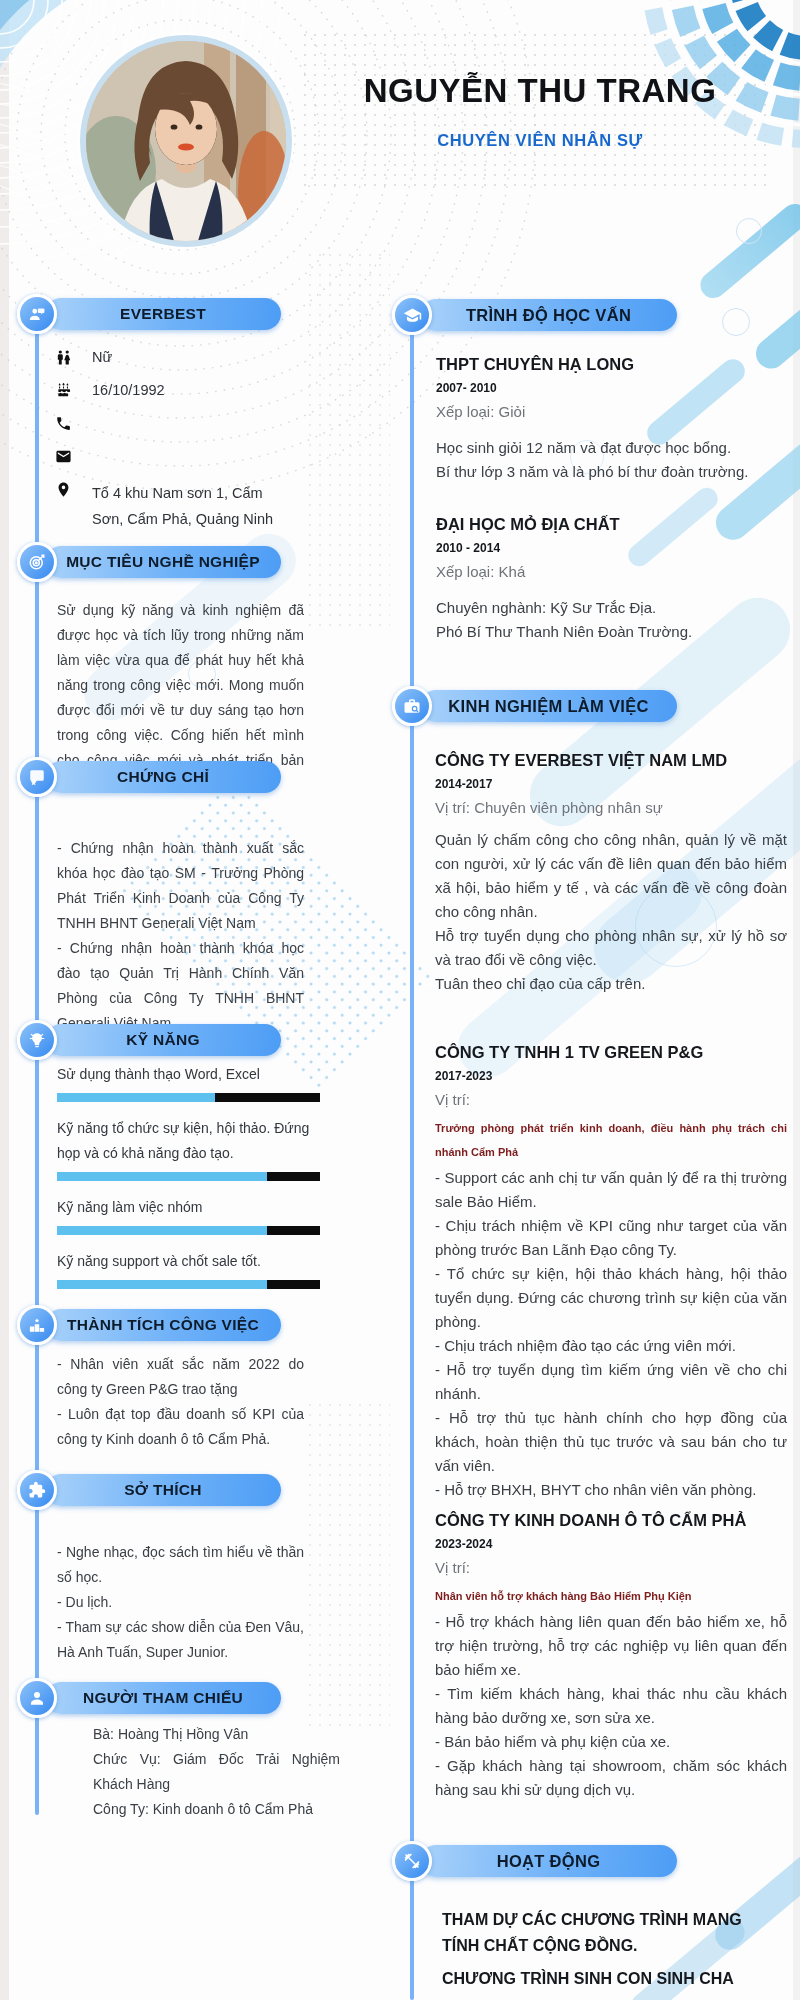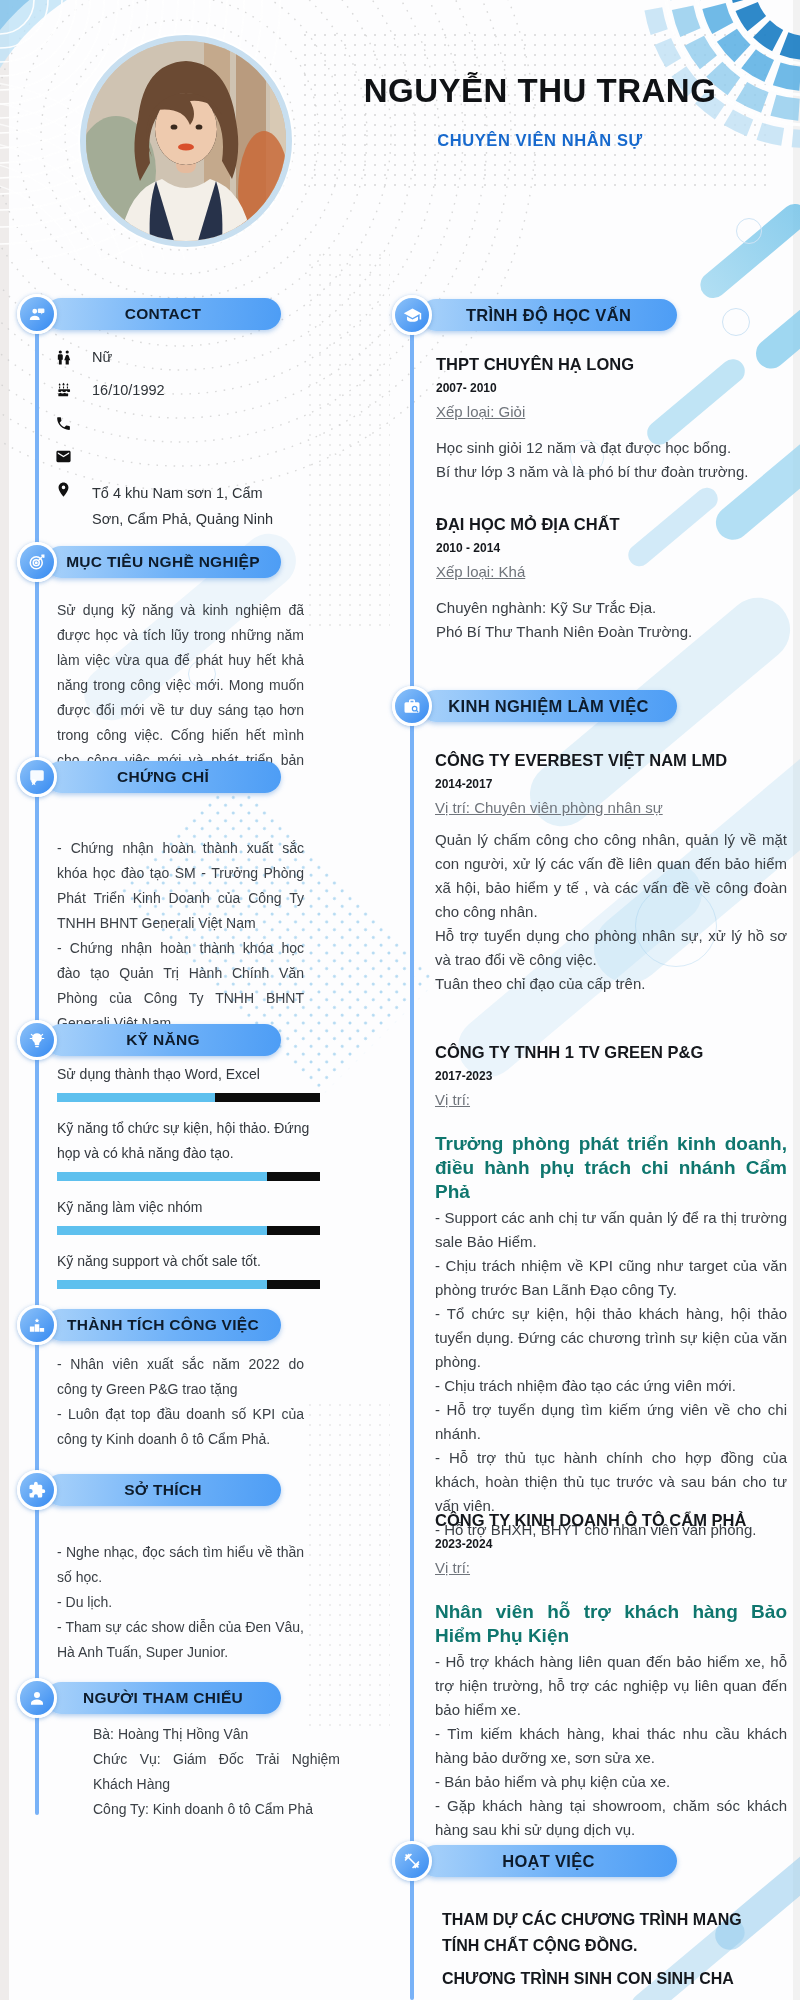--- a/index.html
+++ b/index.html
@@ -46,24 +46,24 @@
   .crow{display:flex;align-items:flex-start;margin-bottom:11px;}
   .cico{width:24px;flex:0 0 24px;padding-top:1px;}
   .clab{font-size:14.5px;color:#2e3338;line-height:19px;padding-left:13px;}
   .crow.addr .clab{line-height:26px;width:205px;}
   .sk-label{font-size:14px;color:#33383e;line-height:25px;}
   .sk-track{height:9px;background:#0c0c0c;margin-top:6px;margin-bottom:14px;}
   .sk-fill{height:9px;background:#5ec0ee;}
   
   .rtitle{font-size:16.5px;font-weight:bold;color:#15181d;line-height:24px;margin:0;}
   .ryears{font-size:12px;font-weight:bold;color:#15181d;line-height:24px;margin:0;}
-  .gray{font-size:15px;color:#6f747b;line-height:24px;margin:0;text-decoration:underline;}
+  .gray{font-size:15px;color:#6f747b;line-height:24px;margin:0;}
   .rbody{font-size:15px;color:#3b4046;line-height:24px;margin:0;text-align:justify;}
-  .rrole{font-size:19px;font-weight:bold;color:#0f766e;line-height:24px;
-         margin:20px 0 2px 0;text-align:justify;}
+  .rrole{font-size:11px;font-weight:bold;color:#7f1d1d;line-height:24px;
+         margin:4px 0 2px 0;text-align:justify;}
   .edu{margin-bottom:28px;}
   .edu .det{margin-top:12px;}
   .actbold{font-size:16px;font-weight:bold;color:#15181d;line-height:26px;margin:7px;}
   .actline{font-size:15px;color:#3b4046;line-height:26px;margin:0;}
 </style>
 </head>
 <body>
 
 <div class="page">
 
@@ -189,21 +189,21 @@
   <div class="abs tline" style="left:410px;top:313px;height:1687px;"></div>
 
   <div class="sec" style="left:17px;top:294px;width:264px;">
     <div class="badge">
       <svg width="18" height="18" viewBox="0 0 24 24" fill="#fff">
           <path d="M9 11.5a3.2 3.2 0 100-6.4 3.2 3.2 0 000 6.4zM2.5 19c0-3 2.9-4.8 6.5-4.8s6.5 1.8 6.5 4.8v1H2.5v-1z"></path>
           <path d="M14.5 4.5h6a1.4 1.4 0 011.4 1.4v3.4a1.4 1.4 0 01-1.4 1.4h-1l-1.8 1.8v-1.8h-3.2a1.4 1.4 0 01-1.4-1.4V5.9a1.4 1.4 0 011.4-1.4z" opacity=".95"></path>
         </svg>
     </div>
     <div class="pill">
-        <span>CONTACT</span>
+        <span>EVERBEST</span>
       </div>
   </div>
   <div class="abs" style="left:55px;top:348px;width:245px;z-index:2;">
     <div class="crow">
       <span class="cico"><svg width="17" height="17" viewBox="0 0 24 24" fill="#111">
             <path d="M5.5 22v-7H4V9.5C4 8.4 4.9 7.5 6 7.5h3c1.1 0 2 .9 2 2V15H9.5v7h-4zM7.5 6.5a2.25 2.25 0 110-4.5 2.25 2.25 0 010 4.5zM15 22v-6h-2l2.2-6.6c.3-.9 1.1-1.4 2.05-1.4s1.75.5 2.05 1.4L21.5 16h-2v6H15zM17.25 6.5a2.25 2.25 0 110-4.5 2.25 2.25 0 010 4.5z"></path>
           </svg></span>
       <span class="clab">Nữ</span>
     </div>
     <div class="crow">
@@ -432,21 +432,21 @@
     <p class="rbody">- Gặp khách hàng tại showroom, chăm sóc khách hàng sau khi sử dụng dịch vụ.</p>
   </div>
 
   <div class="sec r" style="left:392px;top:1841px;width:285px;">
     <div class="badge">
       <svg width="18" height="18" viewBox="0 0 24 24" fill="#fff">
           <path d="M20.57 14.86L22 13.43 20.57 12 17 15.57 8.43 7 12 3.43 10.57 2 9.14 3.43 7.71 2 5.57 4.14 4.14 2.71 2.71 4.14l1.43 1.43L2 7.71l1.43 1.43L2 10.57 3.43 12 7 8.43 15.57 17 12 20.57 13.43 22l1.43-1.43L16.29 22l2.14-2.14 1.43 1.43 1.43-1.43-1.43-1.43L22 16.29l-1.43-1.43z"></path>
         </svg>
     </div>
     <div class="pill">
-        <span>HOẠT VIỆC</span>
+        <span>HOẠT ĐỘNG</span>
       </div>
   </div>
   <div class="abs" style="left:435px;top:1900px;width:352px;z-index:2;">
     <p class="actbold">THAM DỰ CÁC CHƯƠNG TRÌNH MANG TÍNH CHẤT CỘNG ĐỒNG.</p>
     <p class="actbold">CHƯƠNG TRÌNH SINH CON SINH CHA</p>
     <p class="actline">Tình nguyện viên</p>
   </div>
 
 </div>
 

